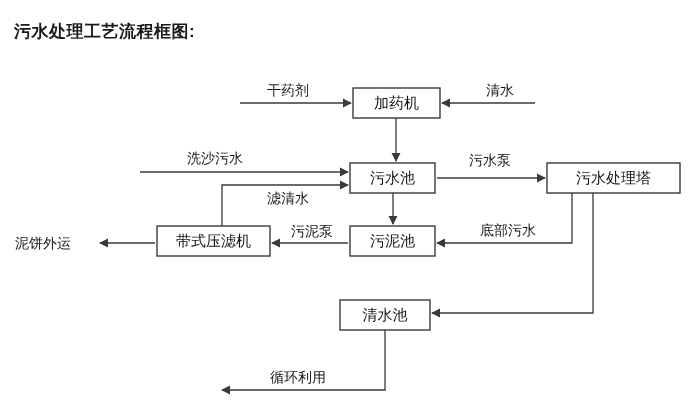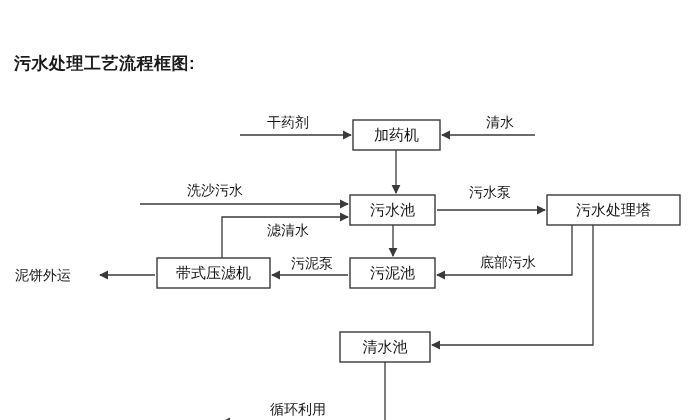--- a/index.html
+++ b/index.html
@@ -3,21 +3,21 @@
 <meta charset="utf-8">
 <style>
   html,body{margin:0;padding:0;}
   body{
     width:700px;height:420px;
     background:#ffffff;
     font-family:"Liberation Sans","DejaVu Sans",sans-serif;
     overflow:hidden;
     position:relative;
   }
-  #diagram-root{position:absolute;left:0;top:0;width:700px;height:360px;margin-top:32px;}
+  #diagram-root{position:absolute;left:0;top:0;width:700px;height:360px;}
   .page-title{
     position:absolute;
     left:14px; top:20px;
     font-size:17px;
     font-weight:bold;
     color:#1a1a1a;
     letter-spacing:0.5px;
     white-space:nowrap;
   }
   svg{position:absolute;left:0;top:0;width:700px;height:420px;}

